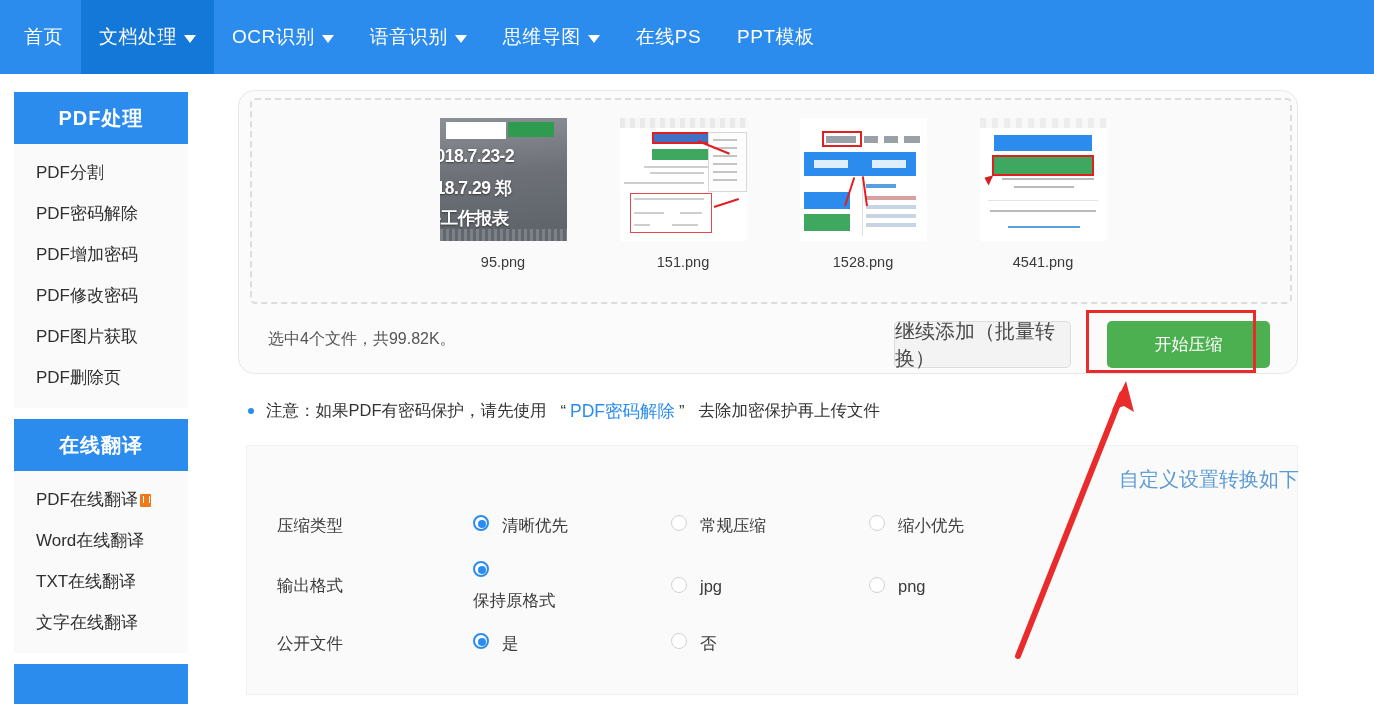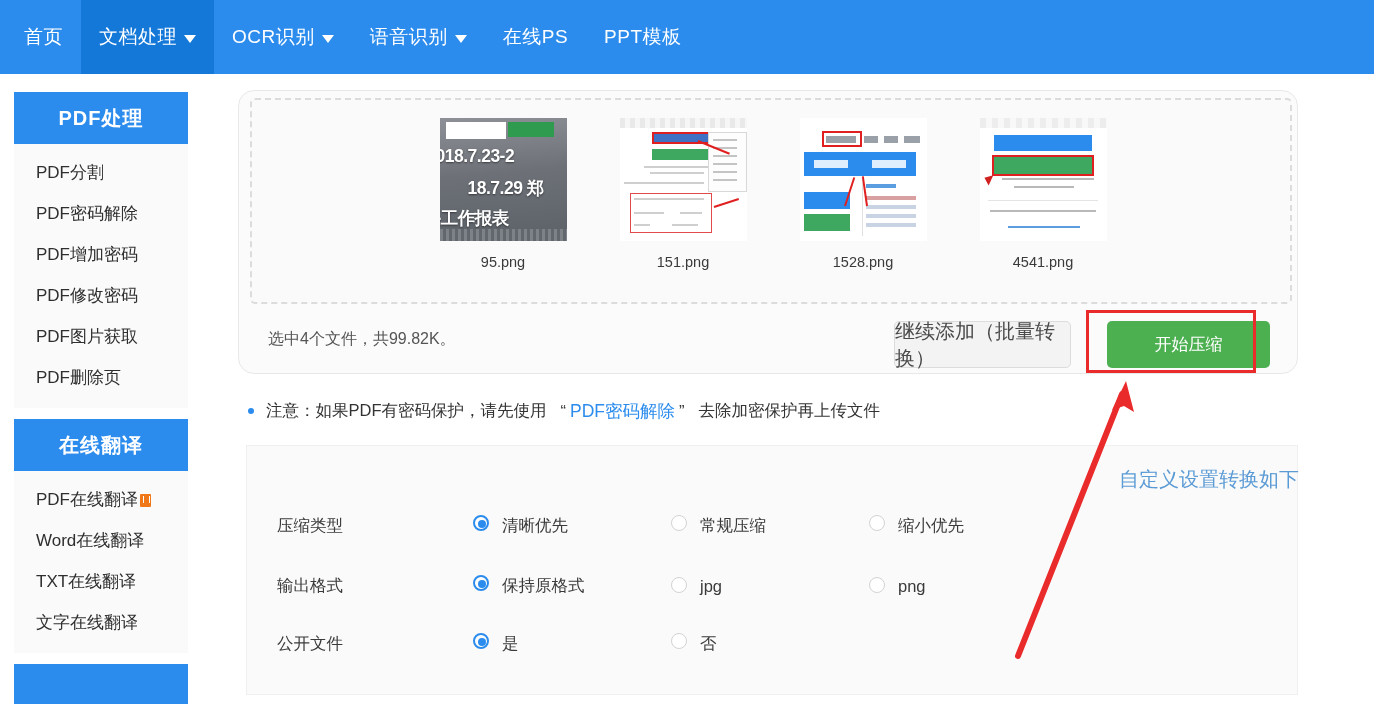--- a/index.html
+++ b/index.html
@@ -98,21 +98,21 @@
     font-size: 14.5px; color: #3a3a3a;
   }
 
   
   .t1 { background: linear-gradient(175deg,#8d9096 0%,#6d7177 45%,#5c6168 100%); }
   .t1 .wtab { position:absolute; left:6px; top:4px; width:60px; height:17px; background:#fff; }
   .t1 .gtab { position:absolute; left:68px; top:4px; width:46px; height:15px; background:#2e9b4e; }
   .t1 .ln { position:absolute; color:#ffffff; font-weight:bold; font-size:17.5px;
             text-shadow:0 1px 2px rgba(0,0,0,.5); white-space:nowrap; letter-spacing:-0.5px;}
   .t1 .l1 { left:-4px; top:28px; }
-  .t1 .l2 { left:-4px; top:58px;margin-left:32px; }
+  .t1 .l2 { left:-4px; top:58px; }
   .t1 .l3 { left:-4px; top:88px; }
   .t1 .strip { position:absolute; left:0; bottom:0; width:127px; height:12px;
                background:repeating-linear-gradient(90deg,#7d8188 0 3px,#62666d 3px 6px); }
 
   
   .t2 { background:#ffffff; }
   .t2 .hdr { position:absolute; left:0; top:0; width:127px; height:10px;
              background:repeating-linear-gradient(90deg,#e9e9e9 0 5px,#f6f6f6 5px 10px); }
   .t2 .bbar { position:absolute; left:32px; top:14px; width:62px; height:12px;
               background:#3f72c4; border:2px solid #e02020; }
@@ -245,20 +245,24 @@
     <div class="nav-item active">
       <span>文档处理</span>
       <span class="caret"></span>
     </div>
     <div class="nav-item">
       <span>OCR识别</span>
       <span class="caret"></span>
     </div>
     <div class="nav-item">
       <span>语音识别</span>
+      <span class="caret"></span>
+    </div>
+    <div class="nav-item">
+      <span>思维导图</span>
       <span class="caret"></span>
     </div>
     <div class="nav-item">
       <span>在线PS</span>
     </div>
     <div class="nav-item">
       <span>PPT模板</span>
     </div>
   </div>
 
@@ -436,21 +440,21 @@
         <span class="opt-label">常规压缩</span>
       </div>
       <div class="opt" style="left:622px;">
         <span class="radio"></span>
         <span class="opt-label">缩小优先</span>
       </div>
     </div>
 
     <div class="srow" style="top:120px;">
       <div class="slabel">输出格式</div>
-      <div class="opt" style="left:226px;">
+      <div class="opt" style="left:226px;flex-direction:column;">
         <span class="radio on"></span>
         <span class="opt-label">保持原格式</span>
       </div>
       <div class="opt" style="left:424px;">
         <span class="radio"></span>
         <span class="opt-label">jpg</span>
       </div>
       <div class="opt" style="left:622px;">
         <span class="radio"></span>
         <span class="opt-label">png</span>

